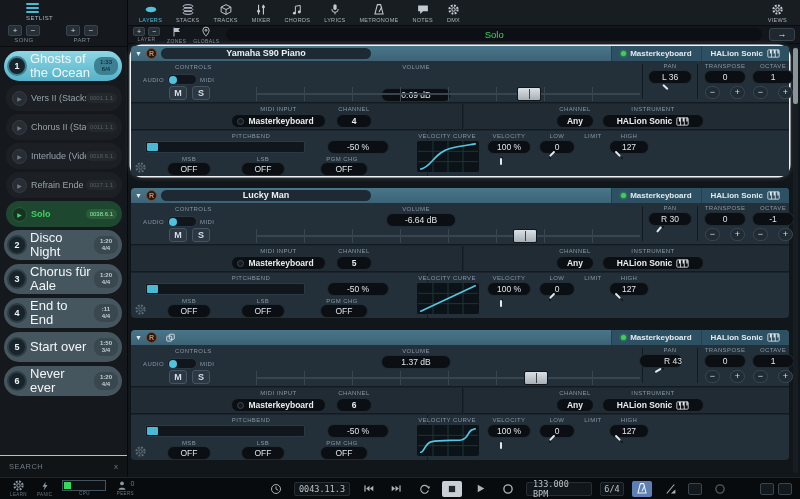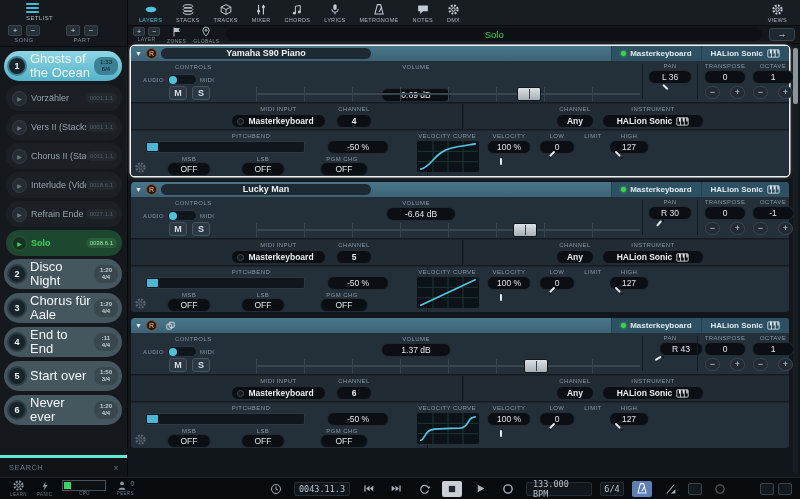--- a/index.html
+++ b/index.html
@@ -29,21 +29,21 @@
   .song.active .song-badge{background:#3d8094;color:#10333d;}
   .song-badge b{display:block;font-weight:bold;}
   .part{position:relative;height:26px;margin:0 0 3px 2px;border-radius:13px;background:#1c2024;display:flex;align-items:center;padding:0 5px 0 6px;}
   .part-play{width:15px;height:15px;border-radius:50%;background:#272d33;border:1px solid #343c43;color:#6f7a83;font-size:6px;display:flex;align-items:center;justify-content:center;flex:none;}
   .part-name{flex:1;font-size:9px;color:#98a2ab;padding:0 4px;white-space:nowrap;overflow:hidden;}
   .part-badge{flex:none;border-radius:7px;background:#23282d;color:#565f67;font-size:6px;padding:2px 4px;}
   .part.active{background:#1e4730;}
   .part.active .part-play{background:#153222;border-color:#2b5c3d;color:#3fd45f;}
   .part.active .part-name{color:#3fd45f;font-weight:bold;}
   .part.active .part-badge{background:#2a5c3a;color:#8fe9a5;}
-  .sb-search{height:22px;border-top:3px solid #5eead4;background:#101417;display:flex;align-items:center;padding:0 9px;}
+  .sb-search{height:22px;border-top:1px solid #5eead4;background:#101417;display:flex;align-items:center;padding:0 9px;}
   .sb-search input{flex:1;background:transparent;border:none;outline:none;color:#8b98a2;font-size:7.5px;letter-spacing:.5px;}
   .sb-search input::placeholder{color:#6f7b84;}
   .search-x{color:#6f7b84;font-size:8px;}
 
   
   .main{position:absolute;left:128px;top:0;right:0;bottom:22px;background:#11161b;}
   .tabbar{height:26px;background:#181d22;border-bottom:1px solid #0a0d10;display:flex;align-items:center;padding:0 6px 0 4px;}
   .tab{display:flex;flex-direction:column;align-items:center;gap:1px;padding:2px 7px;color:#c3cbd2;}
   .tab .tab-label{font-size:5.5px;letter-spacing:.3px;color:#aab4bc;}
   .tab.active{color:#4fc3dd;}
@@ -52,21 +52,21 @@
   .subbar{height:18px;background:#13171b;display:flex;align-items:center;padding:0 5px;gap:7px;border-bottom:1px solid #090c0e;}
   .subgrp{display:flex;flex-direction:column;align-items:center;line-height:1;}
   .subgrp .lbl{font-size:5px;margin-top:1px;color:#7d8b96;}
   .subbtns{display:flex;gap:3px;}
   .minibtn{width:12px;height:9px;background:#272f36;border:1px solid #3a444d;border-radius:2px;color:#cfd9e0;font-size:7px;line-height:7px;text-align:center;}
   .songtitle{flex:1;height:13px;background:#0c1014;border-radius:7px;display:flex;align-items:center;justify-content:center;color:#3fd45f;font-size:9.5px;}
   .fwdbtn{width:26px;height:13px;background:#20282f;border:1px solid #39434c;border-radius:3px;color:#dfe6ea;font-size:9px;line-height:11px;text-align:center;}
 
   
   .panels{position:absolute;top:46px;left:3px;right:11px;}
-  .layer{position:relative;height:130px;margin-bottom:6px;border-radius:4px;--accent:#4fc3dd;}
+  .layer{position:relative;height:130px;margin-bottom:12px;border-radius:11px;--accent:#4fc3dd;}
   .layer.selected{box-shadow:0 0 0 1.5px #eef2f5, 0 0 6px rgba(255,255,255,.35);}
   .layer-head{height:15px;background:linear-gradient(#49768a,#3c6375);border-radius:4px 4px 0 0;display:flex;align-items:center;padding:0 0 0 4px;gap:4px;}
   .tri{color:#e6ecef;font-size:7px;line-height:1;}
   .rec{width:11px;height:11px;border-radius:50%;background:#241811;border:1px solid #7c4c34;color:#d08a5e;font-size:7px;font-weight:bold;display:flex;align-items:center;justify-content:center;}
   .name-pill{width:210px;height:11px;background:#1d2a33;border-radius:6px;color:#eaf0f3;font-size:9px;font-weight:bold;text-align:center;line-height:11px;}
   .shared-ic{display:none;margin-left:4px;color:#dfe6ea;}
   .layer.shared .shared-ic{display:block;}
   .head-right{margin-left:auto;display:flex;height:100%;align-items:stretch;}
   .hcell{display:flex;align-items:center;gap:4px;padding:0 9px;background:#2e5063;border-left:1px solid #214050;font-size:8px;font-weight:bold;color:#e2eaee;}
   .hcell:last-child{border-radius:0 4px 0 0;}
@@ -160,25 +160,20 @@
         <div class="song active">
     <span class="song-num">1</span>
     <span class="song-name">Ghosts of the Ocean</span>
     <span class="song-badge">
             <b>1:33</b>
             <b>6/4</b>
           </span>
   </div>
         <div class="part">
     <span class="part-play">▶</span>
-    <span class="part-name">Vorzähler</span>
-    <span class="part-badge">0001.1.1</span>
-  </div>
-        <div class="part">
-    <span class="part-play">▶</span>
     <span class="part-name">Vers II (Stacks i</span>
     <span class="part-badge">0001.1.1</span>
   </div>
         <div class="part">
     <span class="part-play">▶</span>
     <span class="part-name">Chorus II (Stack</span>
     <span class="part-badge">0011.1.1</span>
   </div>
         <div class="part">
     <span class="part-play">▶</span>
@@ -672,21 +667,21 @@
         </div>
         <span class="lbl abs ctr" style="left:230px;width:110px;top:3px;">VOLUME</span>
         <span class="valbox abs" style="left:250px;width:70px;top:10px;">1.37 dB</span>
         <div class="fader">
           <span class="ticks"></span>
           <span class="trackln"></span>
           <span class="fhandle" style="left: 73%;"></span>
         </div>
         <span class="vdiv" style="left:511px;"></span>
         <span class="lbl abs ctr" style="left:516px;width:46px;top:2px;">PAN</span>
-        <span class="valbox abs" style="left:528px;width:44px;top:9px;">R 43</span>
+        <span class="valbox abs" style="left:508px;width:44px;top:9px;text-align:right;">R 43</span>
         <span class="knob abs" style="left:529px;top:21px;"><i class="ring" style="background: conic-gradient(rgb(224, 159, 58) 0deg, rgb(224, 159, 58) 58.05deg, transparent 58.05deg, transparent 360deg);"></i><i class="kbody"></i><i class="ptrwrap" style="transform: rotate(58.05deg);"></i></span>
         <span class="vdiv" style="left:566px;"></span>
         <span class="lbl abs ctr" style="left:572px;width:44px;top:2px;">TRANSPOSE</span>
         <span class="valbox abs" style="left:573px;width:42px;top:9px;">0</span>
         <div class="abs" style="left:574px;top:25px;display:flex;gap:10px;">
           <span class="pmbtn">−</span>
           <span class="pmbtn">+</span>
         </div>
         <span class="lbl abs ctr" style="left:620px;width:44px;top:2px;">OCTAVE</span>
         <span class="valbox abs" style="left:621px;width:42px;top:9px;">1</span>

